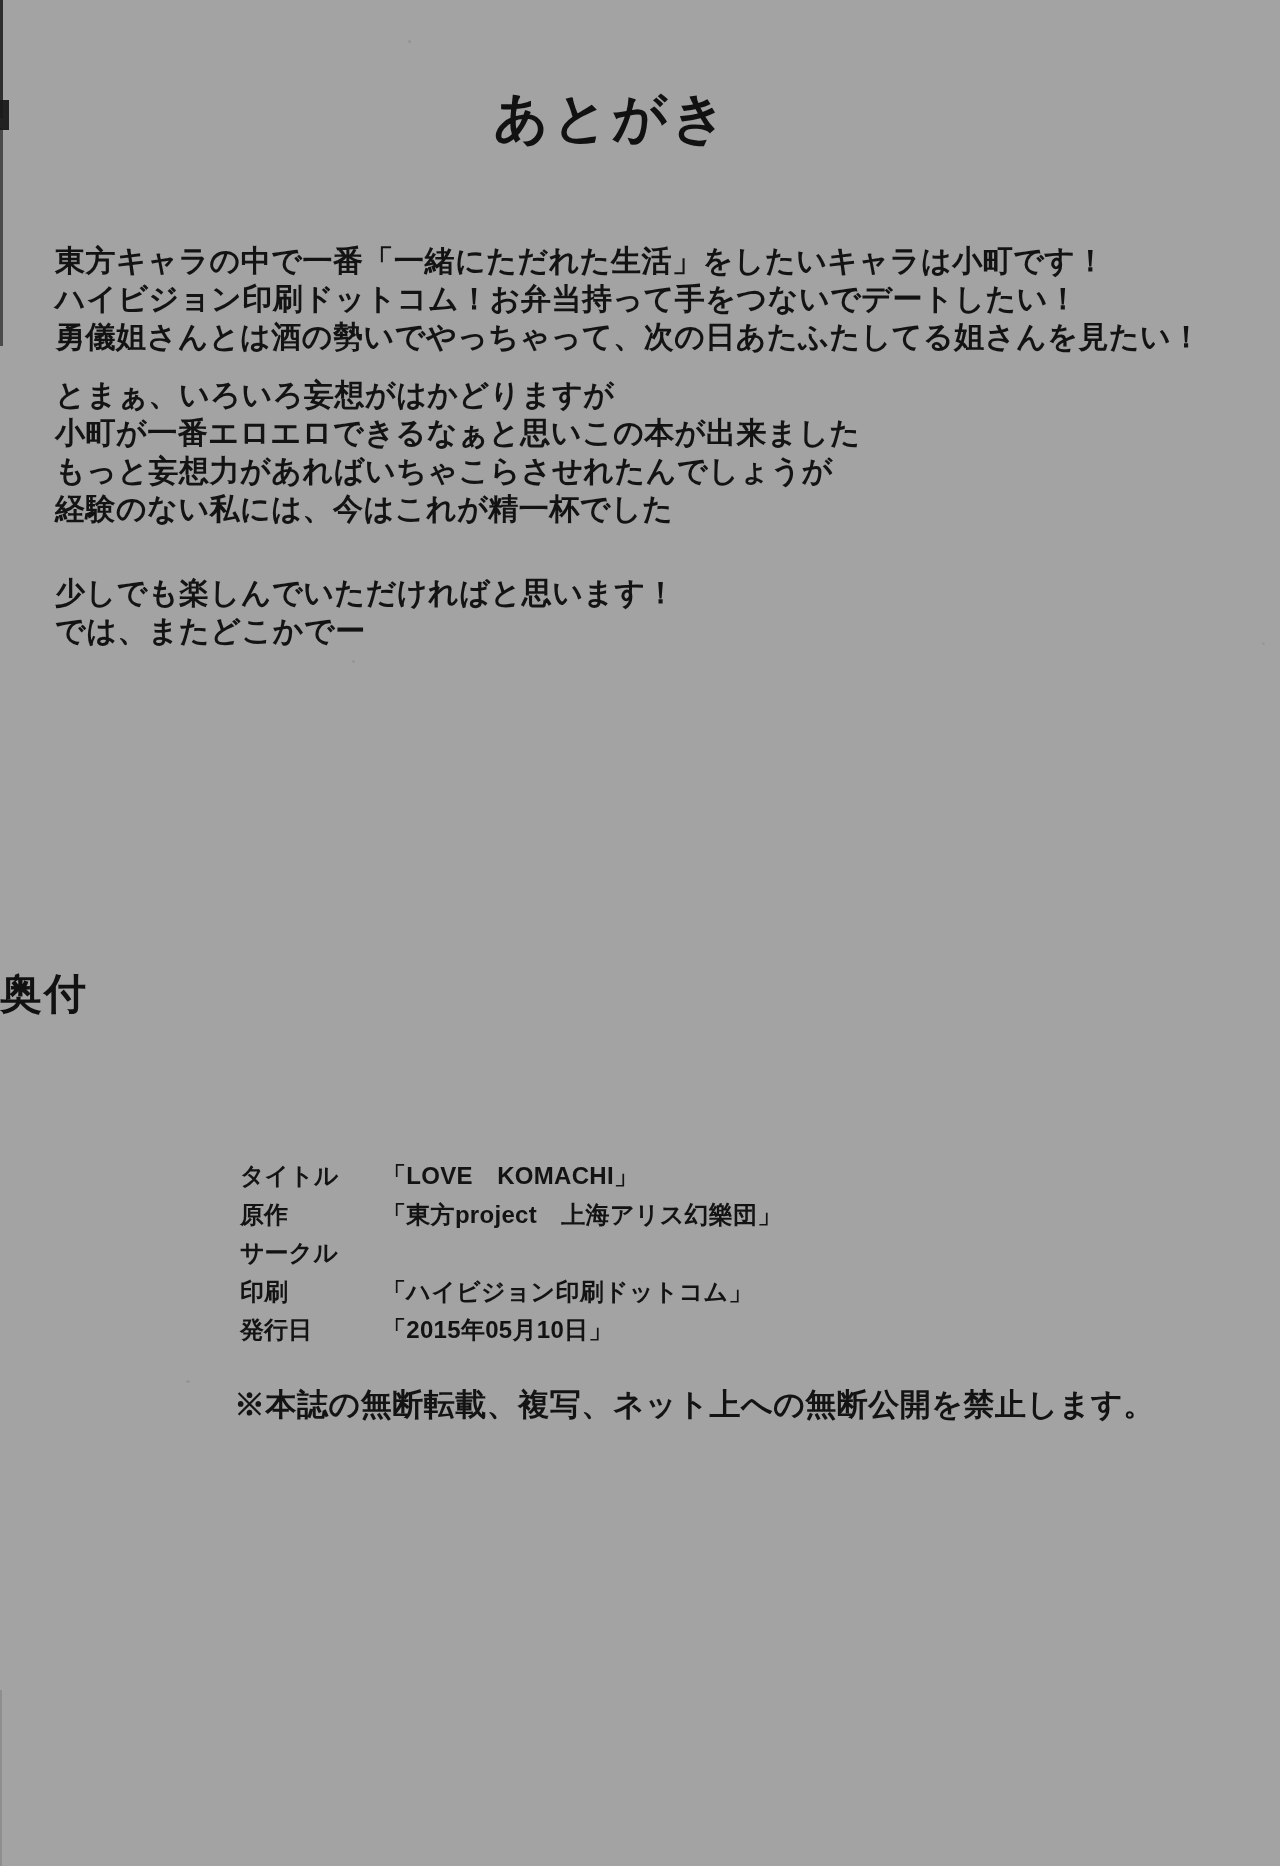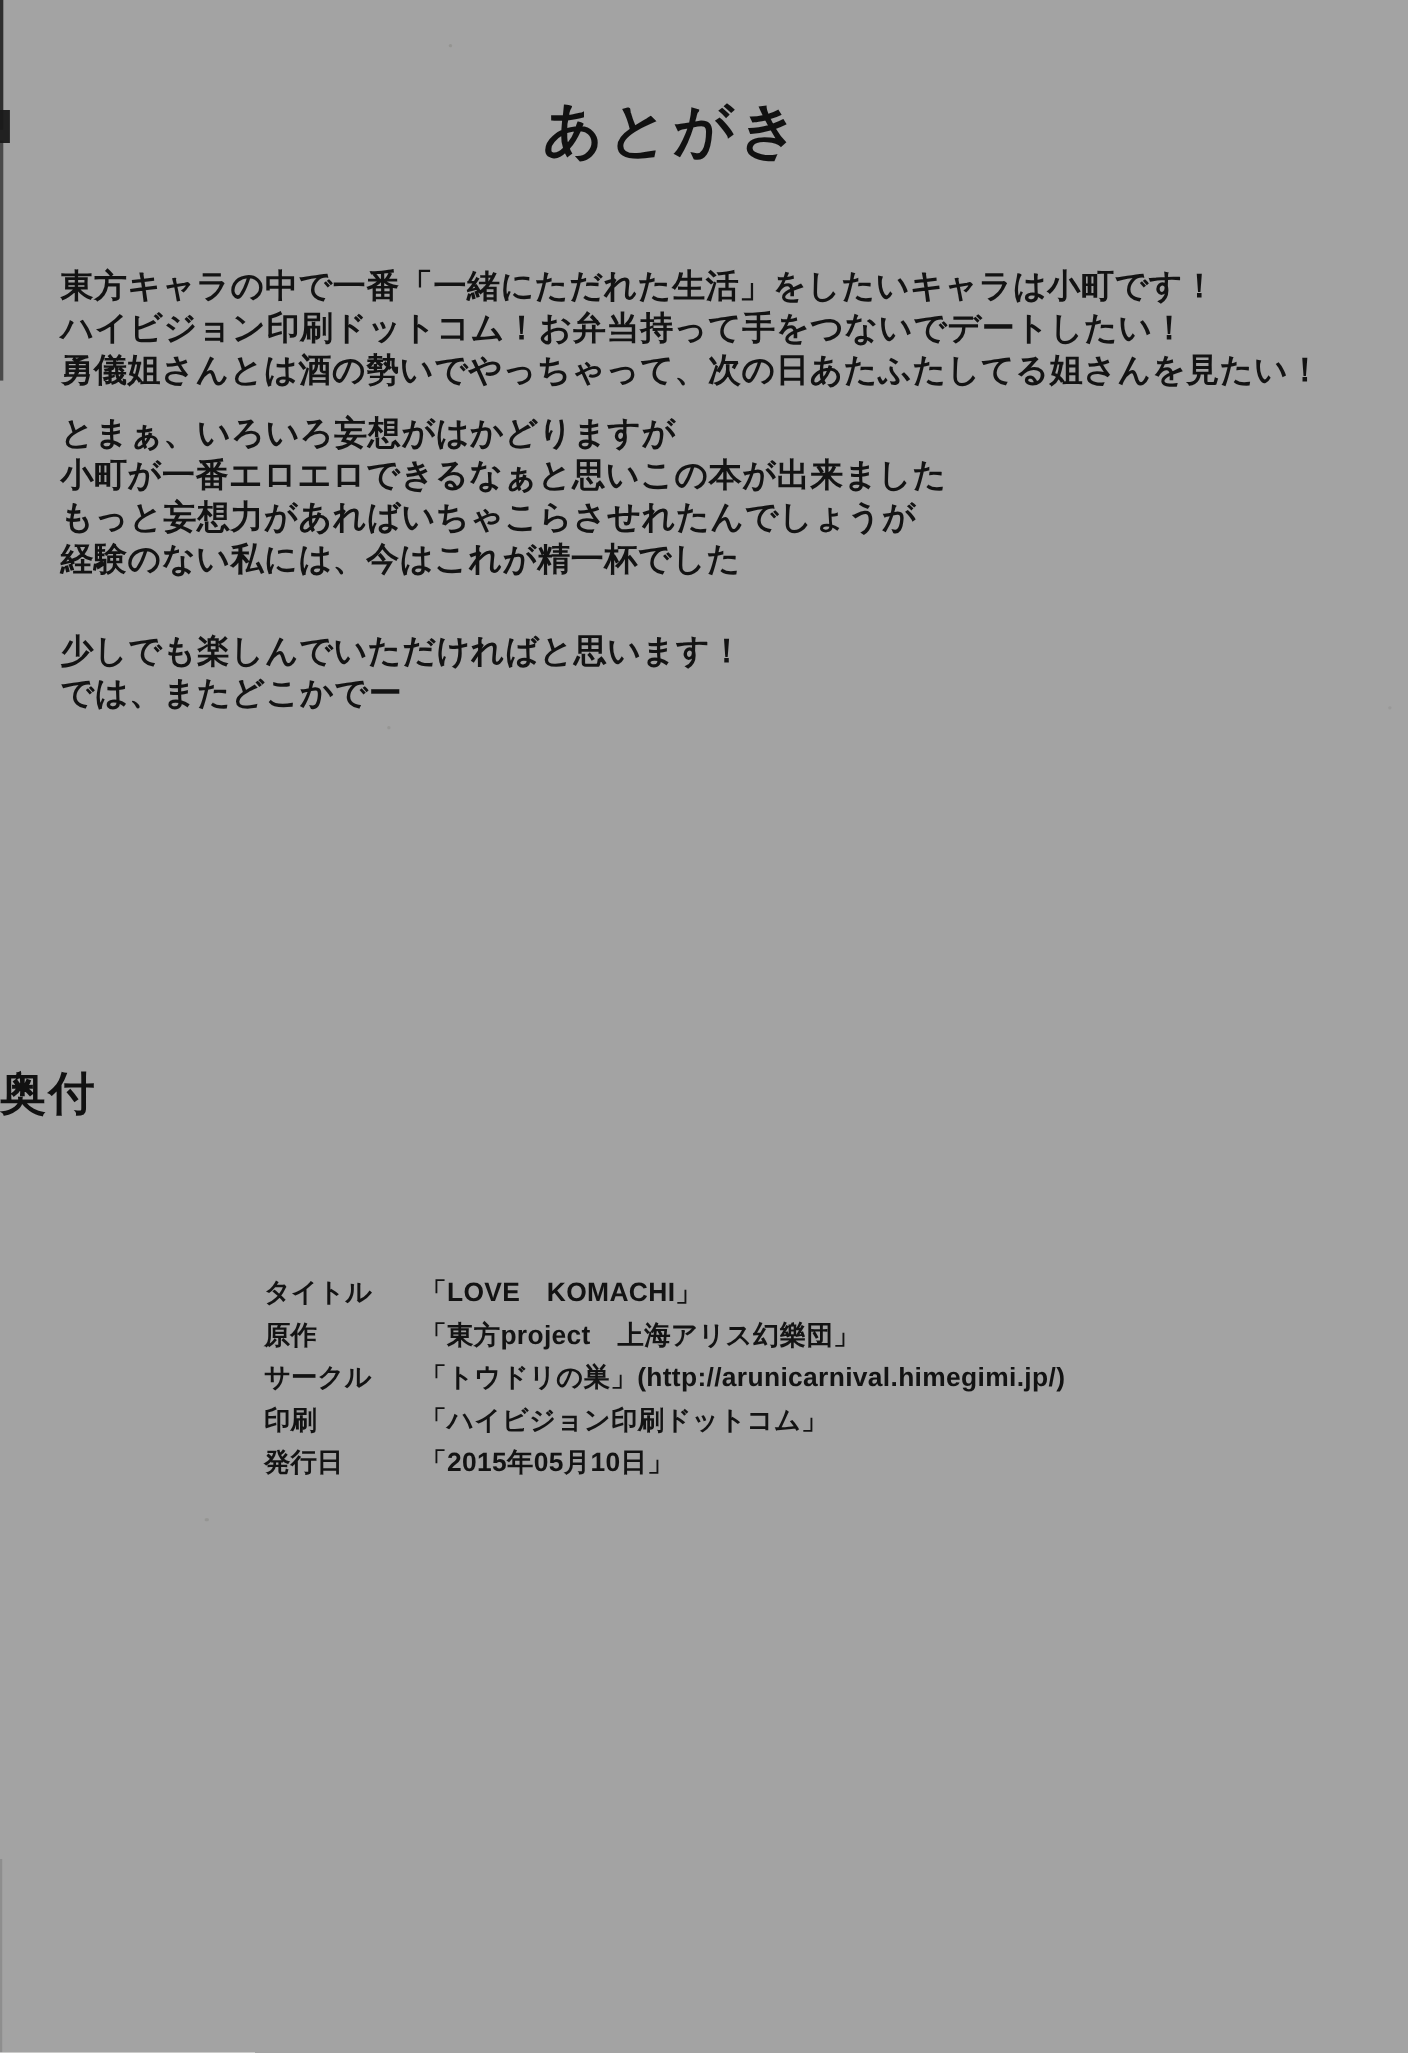--- a/index.html
+++ b/index.html
@@ -116,32 +116,32 @@
     <div class="colophon-row">
       <div class="colophon-label">タイトル</div>
       <div class="colophon-value">「LOVE　KOMACHI」</div>
     </div>
     <div class="colophon-row">
       <div class="colophon-label">原作</div>
       <div class="colophon-value">「東方project　上海アリス幻樂団」</div>
     </div>
     <div class="colophon-row">
       <div class="colophon-label">サークル</div>
-      <div class="colophon-value">「トウドリの巣」(http://arunicarnival.himegimi.jp/)</div>
     </div>
     <div class="colophon-row">
       <div class="colophon-label">印刷</div>
       <div class="colophon-value">「ハイビジョン印刷ドットコム」</div>
     </div>
     <div class="colophon-row">
       <div class="colophon-label">発行日</div>
       <div class="colophon-value">「2015年05月10日」</div>
     </div>
   </div>
 
+  <div class="notice">※本誌の無断転載、複写、ネット上への無断公開を禁止します。</div>
 
   <div class="scan-strip strip-a"></div>
   <div class="scan-strip strip-b"></div>
   <div class="scan-strip strip-c"></div>
   <div class="scan-strip strip-d"></div>
   <div class="speck speck-1"></div>
   <div class="speck speck-2"></div>
   <div class="speck speck-3"></div>
   <div class="speck speck-4"></div>
 

